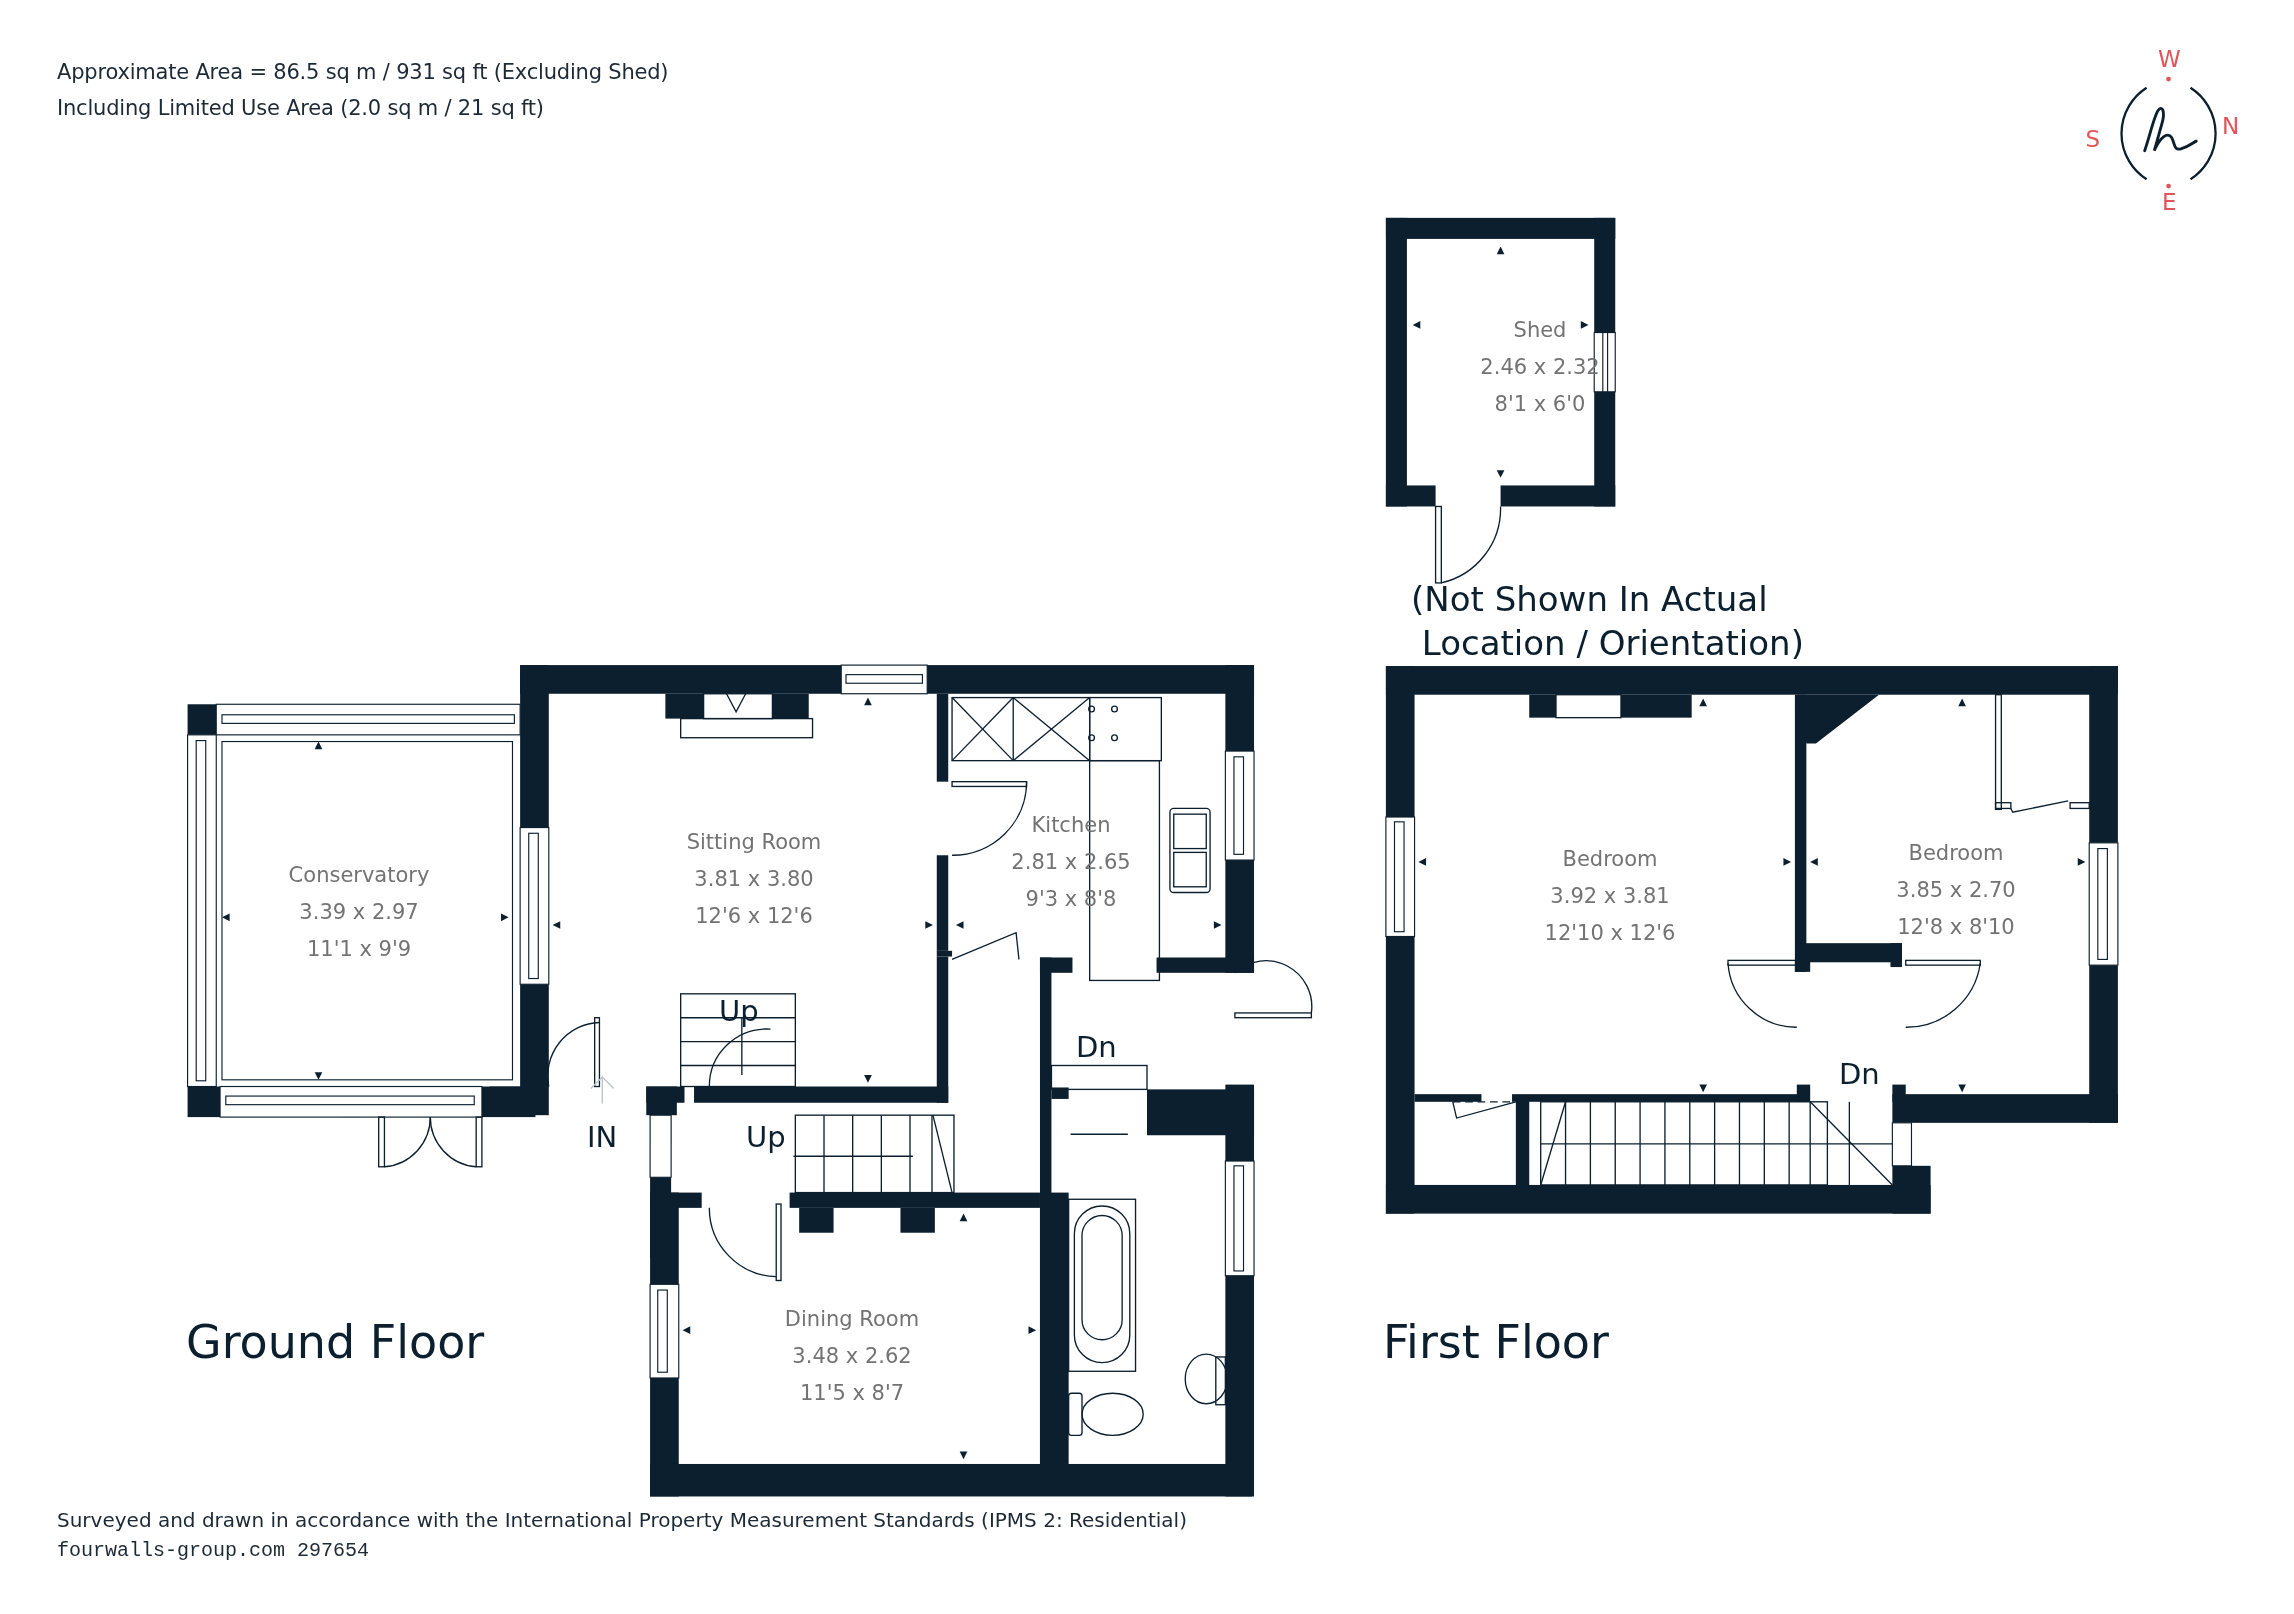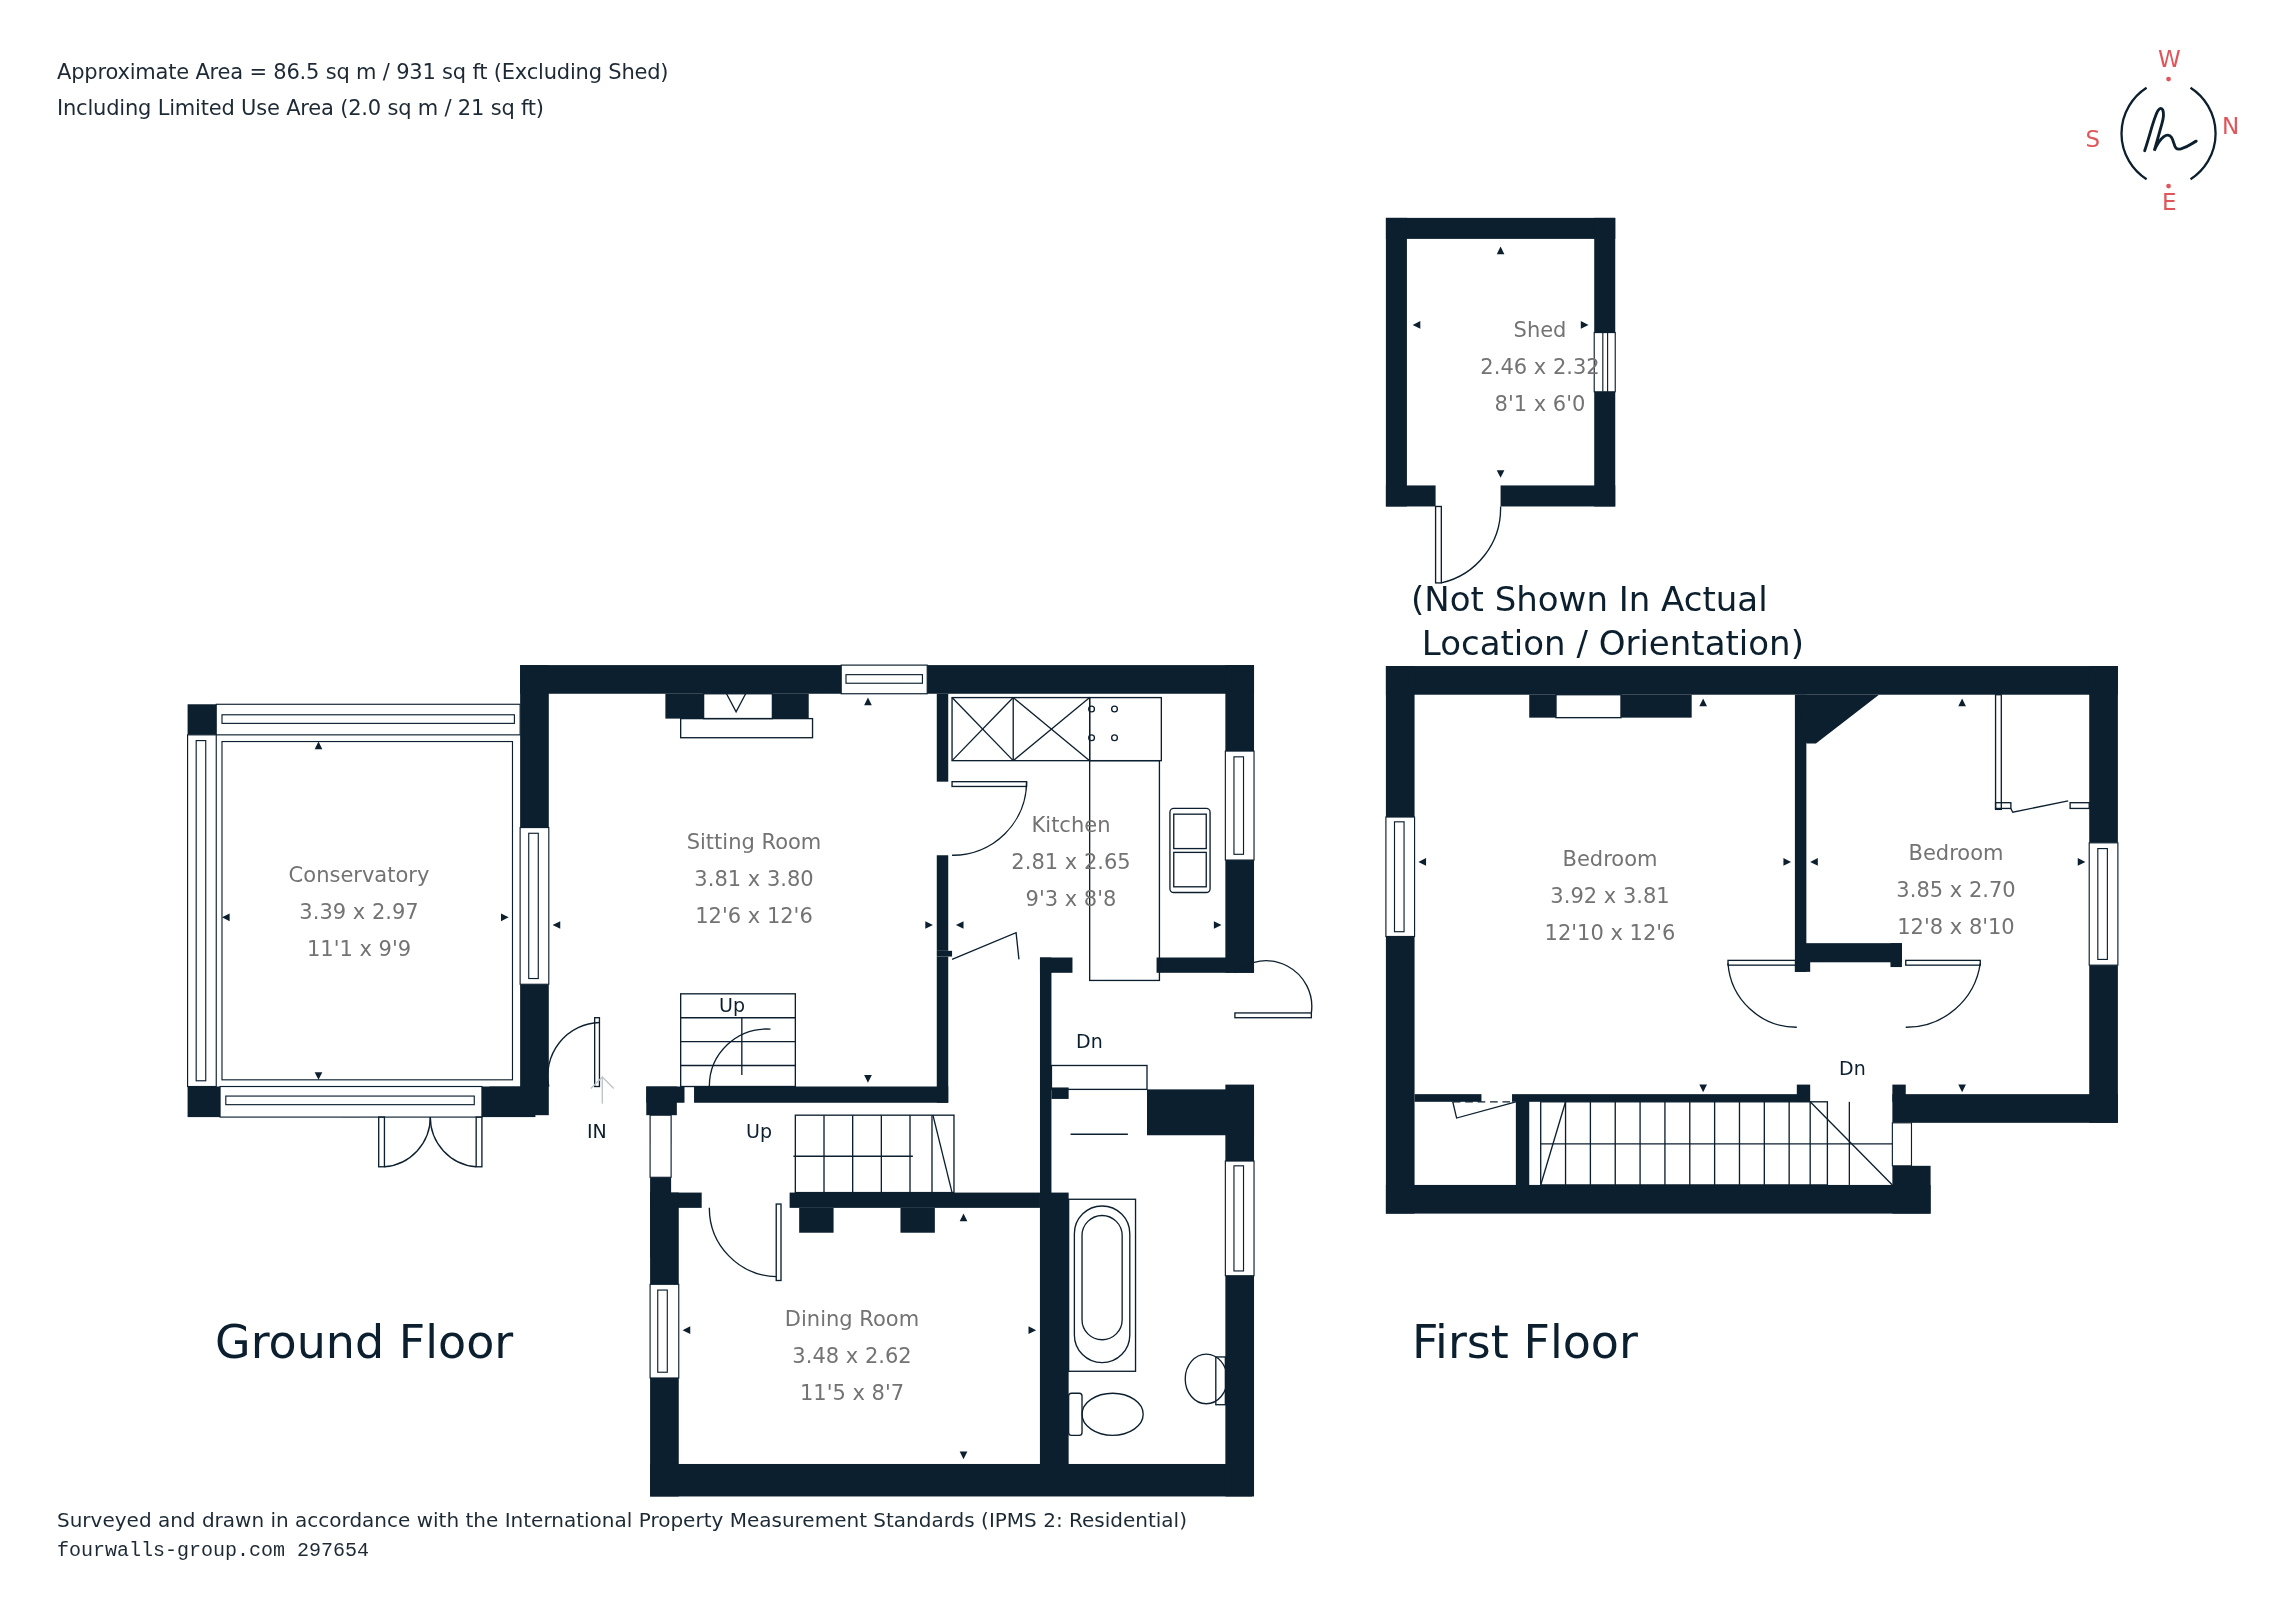--- a/index.html
+++ b/index.html
@@ -4,29 +4,29 @@
 <style>
   html, body { margin: 0; padding: 0; background: #ffffff; }
   body { width: 2294px; height: 1614px; position: relative; overflow: hidden;
          font-family: "DejaVu Sans", "Liberation Sans", sans-serif; color: #0c1f2e; }
   .hdr { position: absolute; left: 57px; font-size: 21px; color: #1d2a35; letter-spacing: -0.2px; }
   .hdr1 { top: 60px; }
   .hdr2 { top: 96px; }
   .ftr { position: absolute; left: 57px; font-size: 20px; color: #1d2a35; }
   .ftr1 { top: 1508px; }
   .ftr2 { top: 1539px; font-family: Liberation Mono, monospace; }
-  .floor-title { position: absolute; font-size: 46px; color: #0c1f2e; top: 1315px; font-weight: 400; margin-left: 29px; }
+  .floor-title { position: absolute; font-size: 46px; color: #0c1f2e; top: 1315px; font-weight: 400; }
   .gf-title { left: 186px; }
   .ff-title { left: 1383px; }
   .compass { position: absolute; left: 2074px; top: 38px; width: 191px; height: 191px; }
   .compass .lbl { position: absolute; font-size: 23px; color: #e0555a; }
   svg.plan { position: absolute; left: 0; top: 0; }
   .room-label { position: absolute; text-align: center; font-size: 21px; line-height: 37px; color: #737373; white-space: nowrap; transform: translateX(-50%); }
   .note { position: absolute; font-size: 34px; line-height: 44px; color: #0c1f2e; white-space: nowrap; margin-left: 27px; }
-  .stair-label { position: absolute; font-size: 19px; color: #0c1f2e; }
+  .stair-label { position: absolute; font-size: 29px; color: #0c1f2e; }
 </style>
 </head>
 <body>
 
 <div class="hdr hdr1">Approximate Area = 86.5 sq m / 931 sq ft (Excluding Shed)</div>
 <div class="hdr hdr2">Including Limited Use Area (2.0 sq m / 21 sq ft)</div>
 
 <div class="compass">
   <svg width="191" height="191" viewBox="0 0 200 200">
     <path d="M 76 52 A 57 57 0 0 0 76 148" fill="none" stroke="#0c1f2e" stroke-width="2.4"></path>

